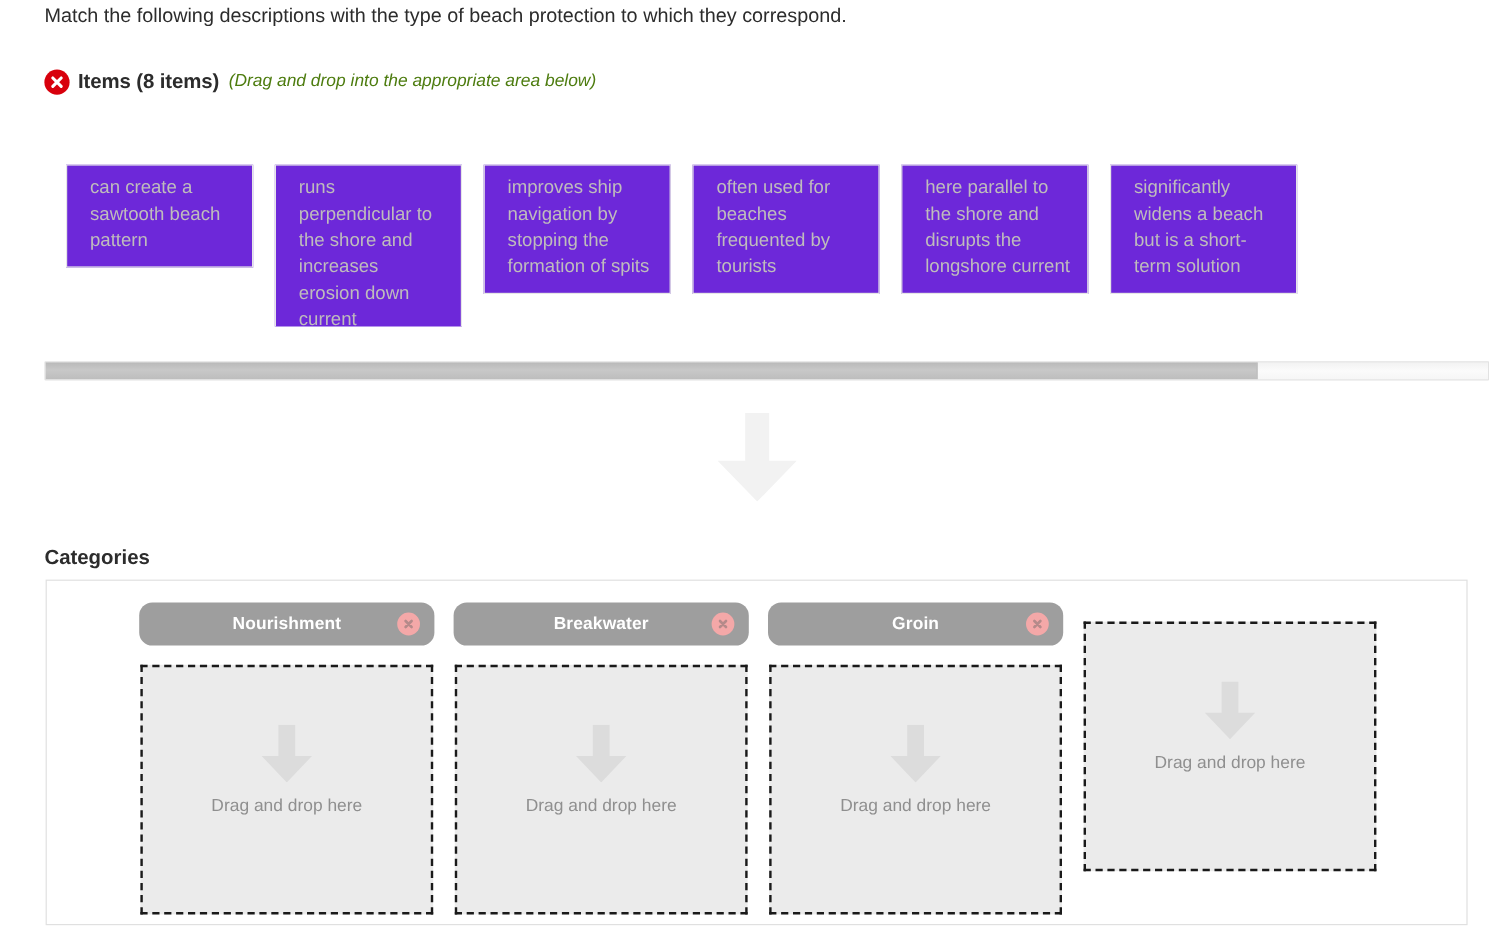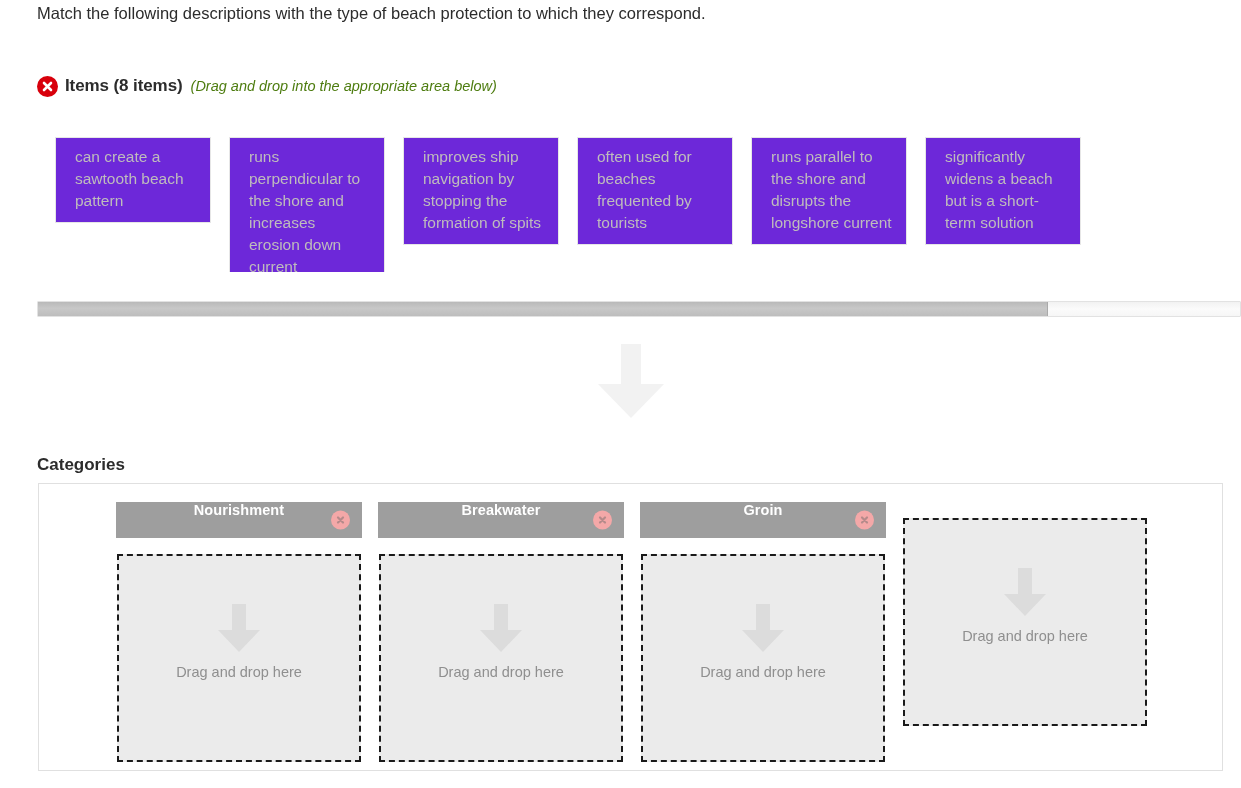--- a/index.html
+++ b/index.html
@@ -28,21 +28,20 @@
   }
 
   
   .items-head {
     position: absolute;
     left: 37px;
     top: 55px;
     display: flex;
     align-items: center;
     height: 26px;
-    margin-top: 18px;
   }
   .err-icon {
     width: 21px;
     height: 21px;
     border-radius: 50%;
     background: #d8000c;
     display: inline-flex;
     align-items: center;
     justify-content: center;
     margin-right: 7px;
@@ -148,21 +147,23 @@
     gap: 16px;
   }
   .cat-col {
     width: 246px;
   }
   .cat-header {
     position: relative;
     height: 36px;
     background: #9e9e9e;
     display: flex;
-    justify-content: center;
+    align-items: center;
+    justify-content: center;
+    border-radius: 11px;
   }
   .cat-header-title {
     font-size: 14.5px;
     font-weight: bold;
     color: #ffffff;
     letter-spacing: 0.1px;
   }
   .cat-close {
     position: absolute;
     right: 12px;
@@ -209,21 +210,21 @@
   <span class="items-title">Items (8 items)</span>
   <span class="items-hint">(Drag and drop into the appropriate area below)</span>
 </div>
 
 <div class="items-viewport">
   <div class="items-track" id="items-track">
       <div class="item-card">can create a sawtooth beach pattern</div>
       <div class="item-card">runs perpendicular to the shore and increases erosion down current</div>
       <div class="item-card">improves ship navigation by stopping the formation of spits</div>
       <div class="item-card">often used for beaches frequented by tourists</div>
-      <div class="item-card">runs parallel to the shore and disrupts the longshore current</div>
+      <div class="item-card">here parallel to the shore and disrupts the longshore current</div>
       <div class="item-card">significantly widens a beach but is a short-term solution</div>
     </div>
 </div>
 
 <div class="scrollbar">
   <div class="scroll-thumb" id="scroll-thumb" style="width: 1010px;"></div>
 </div>
 
 <div class="big-arrow">
   <svg width="66" height="74" viewBox="0 0 66 74" aria-hidden="true">

